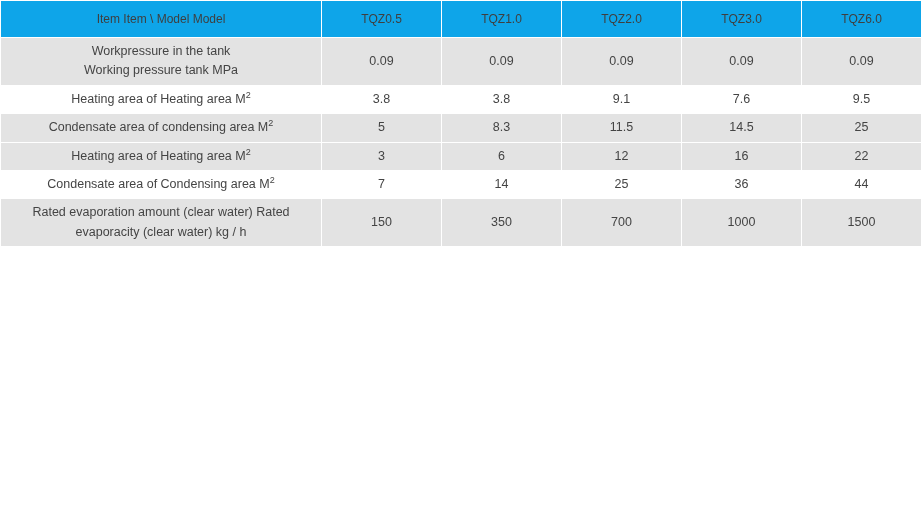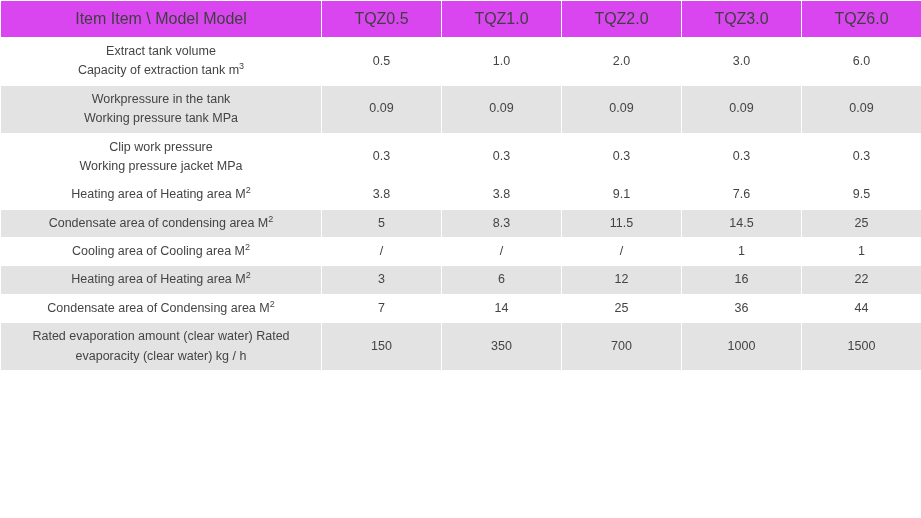--- a/index.html
+++ b/index.html
@@ -24,25 +24,25 @@
   table.spec-table col.c-val { width: 120px; }
   table.spec-table th,
   table.spec-table td {
     border: 1px solid #ffffff;
     text-align: center;
     vertical-align: middle;
     padding: 4px 6px;
     line-height: 1.55;
   }
   table.spec-table thead th {
-    background: #d946ef;
+    background: #0ea5e9;
     font-weight: normal;
     color: #3f3f3f;
     height: 28px;
-    font-size: 16px;
+    font-size: 12px;
     margin-top: 47px;
   }
   tr.row-odd td {
     background: #ffffff;
   }
   tr.row-even td {
     background: #e3e3e3;
   }
   td.label-cell {
     padding-left: 10px;
@@ -78,67 +78,43 @@
     <tr>
       <th>Item Item \ Model Model</th>
       <th>TQZ0.5</th>
       <th>TQZ1.0</th>
       <th>TQZ2.0</th>
       <th>TQZ3.0</th>
       <th>TQZ6.0</th>
     </tr>
   </thead>
   <tbody id="table-body">
-      <tr class="row-odd">
-        <td class="label-cell"><span>Extract tank volume</span><span class="l2">Capacity of extraction tank m<sup>3</sup></span></td>
-        <td>0.5</td>
-        <td>1.0</td>
-        <td>2.0</td>
-        <td>3.0</td>
-        <td>6.0</td>
-      </tr>
       <tr class="row-even">
         <td class="label-cell"><span>Workpressure in the tank</span><span class="l2">Working pressure tank MPa</span></td>
         <td>0.09</td>
         <td>0.09</td>
         <td>0.09</td>
         <td>0.09</td>
         <td>0.09</td>
-      </tr>
-      <tr class="row-odd">
-        <td class="label-cell"><span>Clip work pressure</span><span class="l2">Working pressure jacket MPa</span></td>
-        <td>0.3</td>
-        <td>0.3</td>
-        <td>0.3</td>
-        <td>0.3</td>
-        <td>0.3</td>
       </tr>
       <tr class="row-odd">
         <td class="label-cell onerow"><span>Heating area of Heating area M</span><sup>2</sup></td>
         <td>3.8</td>
         <td>3.8</td>
         <td>9.1</td>
         <td>7.6</td>
         <td>9.5</td>
       </tr>
       <tr class="row-even">
         <td class="label-cell onerow"><span>Condensate area of condensing area M</span><sup>2</sup></td>
         <td>5</td>
         <td>8.3</td>
         <td>11.5</td>
         <td>14.5</td>
         <td>25</td>
-      </tr>
-      <tr class="row-odd">
-        <td class="label-cell onerow"><span>Cooling area of Cooling area M</span><sup>2</sup></td>
-        <td>/</td>
-        <td>/</td>
-        <td>/</td>
-        <td>1</td>
-        <td>1</td>
       </tr>
       <tr class="row-even">
         <td class="label-cell onerow"><span>Heating area of Heating area M</span><sup>2</sup></td>
         <td>3</td>
         <td>6</td>
         <td>12</td>
         <td>16</td>
         <td>22</td>
       </tr>
       <tr class="row-odd">

